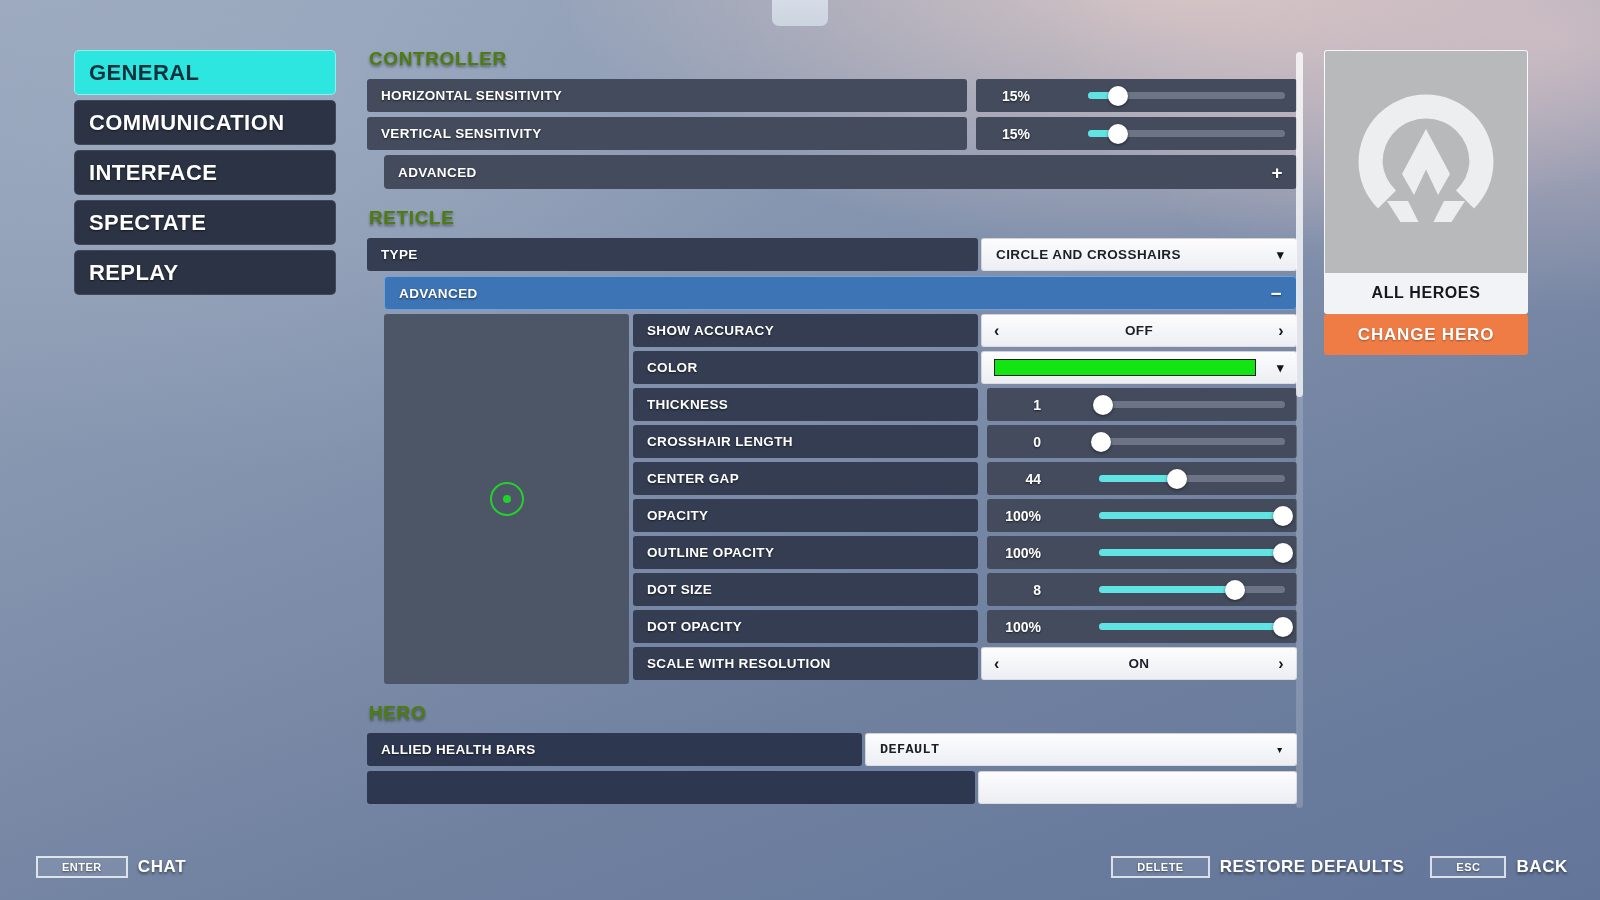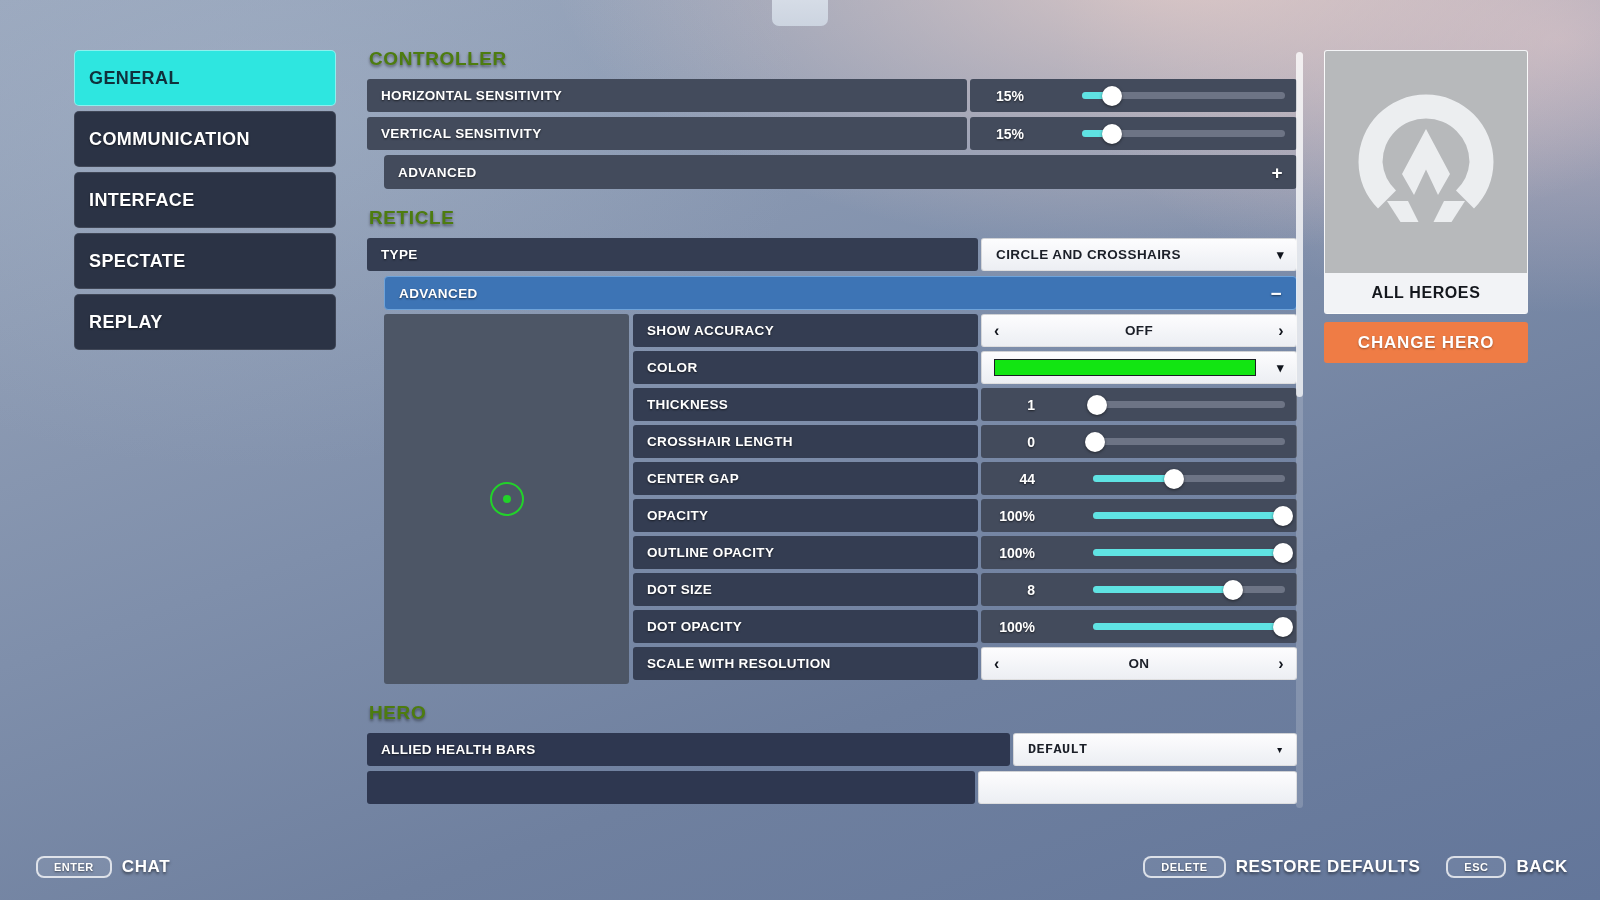--- a/index.html
+++ b/index.html
@@ -21,24 +21,24 @@
   }
   .top-tab-stub{
     position:absolute; left:772px; top:-36px; width:56px; height:62px;
     background:linear-gradient(180deg,#e2e7ef,#ccd4e0);
     border-radius:7px;
   }
 
   
   .sidebar { position:absolute; left:74px; top:50px; width:262px; }
   .nav-item {
-    height:56px; border-radius:5px; margin-bottom:5px;
+    height:45px; border-radius:5px; margin-bottom:5px;
     background:#2b3345;
     display:flex; align-items:center; padding-left:14px;
-    color:#fff; font-weight:bold; font-size:18px; letter-spacing:.4px;
+    color:#fff; font-weight:bold; font-size:22px; letter-spacing:.4px;
     text-shadow:0 1px 2px rgba(0,0,0,.55);
     border:1px solid rgba(255,255,255,.10);
   }
   .nav-item.active {
     background:#2ee6e0; color:#10313c; text-shadow:none;
     border:1px solid rgba(255,255,255,.45);
   }
 
   
   .content { position:absolute; left:367px; top:48px; width:930px; height:760px; overflow:hidden; }
@@ -54,21 +54,21 @@
     background:#434b5c; color:#fff; font-weight:bold; font-size:13.5px;
     letter-spacing:.35px; display:flex; align-items:center; padding-left:14px;
     text-shadow:0 1px 2px rgba(0,0,0,.6);
     border-radius:3px;
   }
   .row .label.dark { background:#343d52; }
   .row .label.darker { background:#2e3750; }
 
   
   .slider-cell {
-    flex:1; background:#434b5c; border-radius:3px; margin-left:3px;
+    flex:1; background:#434b5c; border-radius:3px; margin-left:9px;
     display:flex; align-items:center; padding:0 12px 0 0; position:relative;gap:44px;
   }
   .sl-val { color:#fff; font-size:14px; font-weight:bold; min-width:54px; text-align:right;
             text-shadow:0 1px 2px rgba(0,0,0,.6); }
   .sl-track {
     position:relative; flex:1; height:7px; background:#6d7485; border-radius:4px; margin-left:14px;
   }
   .sl-fill { position:absolute; left:0; top:0; bottom:0; background:#5fe3e3; border-radius:4px; }
   .sl-knob {
     position:absolute; top:50%; width:20px; height:20px; border-radius:50%;
@@ -122,38 +122,38 @@
     background:linear-gradient(180deg,#f4f5f7,#e7e9ee);
     border:1px solid rgba(255,255,255,.55); border-radius:3px; overflow:hidden;
   }
   .hero-art { height:222px; background:#b7b9bb; display:flex; align-items:center; justify-content:center; }
   .hero-name {
     height:40px; display:flex; align-items:center; justify-content:center;
     color:#14171d; font-weight:bold; font-size:16px; letter-spacing:.6px;
     background:#f2f3f6;
   }
   .change-hero {
-    margin-top:8px; height:41px; background:#ef7c45; border-radius:3px;
+    height:41px; background:#ef7c45; border-radius:3px;
     display:flex; align-items:center; justify-content:center;
     color:#fff; font-weight:bold; font-size:17px; letter-spacing:.8px;
     text-shadow:0 1px 2px rgba(0,0,0,.35);
   }
 
   
   .scrollbar { position:absolute; left:1296px; top:52px; width:7px; height:756px;
                background:rgba(255,255,255,.17); border-radius:4px; }
   .scroll-thumb { position:absolute; left:0; top:0; width:7px; height:345px;
                   background:rgba(255,255,255,.72); border-radius:4px; }
 
   
   .footer { position:absolute; left:0; right:0; bottom:0; height:70px; }
   .key-group { display:flex; align-items:center; gap:10px; }
   .keycap {
-    border:2px solid rgba(255,255,255,.75); border-radius:8px;
-    padding:3px 16px; color:#fff; font-weight:bold; font-size:11px; letter-spacing:.5px;
+    border:2px solid rgba(255,255,255,.75); border-radius:0;
+    padding:3px 24px; color:#fff; font-weight:bold; font-size:11px; letter-spacing:.5px;
     background:rgba(255,255,255,.07); text-shadow:0 1px 2px rgba(0,0,0,.5);
   }
   .key-label { color:#fff; font-weight:bold; font-size:17px; letter-spacing:.6px;
                text-shadow:0 2px 3px rgba(0,0,0,.5); }
   .footer-left  { position:absolute; left:36px; bottom:22px; }
   .footer-right { position:absolute; right:32px; bottom:22px; display:flex; align-items:center; gap:26px; }
 </style>
 </head>
 <body>
 
@@ -339,21 +339,21 @@
       </div>
 
     </div>
   </div>
 
   <div class="sp-18"></div>
 
   <div class="section-title">HERO</div>
 
   <div class="row">
-    <div class="label darker" style="width:643px">ALLIED HEALTH BARS</div>
+    <div class="label darker" style="width:495px">ALLIED HEALTH BARS</div>
     <div class="dd" style="flex:1; margin-left:3px;font-family:Liberation Mono, monospace;">
       <span class="txt-left">DEFAULT</span>
       <span class="chev">▾</span>
     </div>
   </div>
 
   <div class="row">
     <div class="label darker" style="width:608px"></div>
     <div class="dd" style="flex:1; margin-left:3px;"></div>
   </div>

